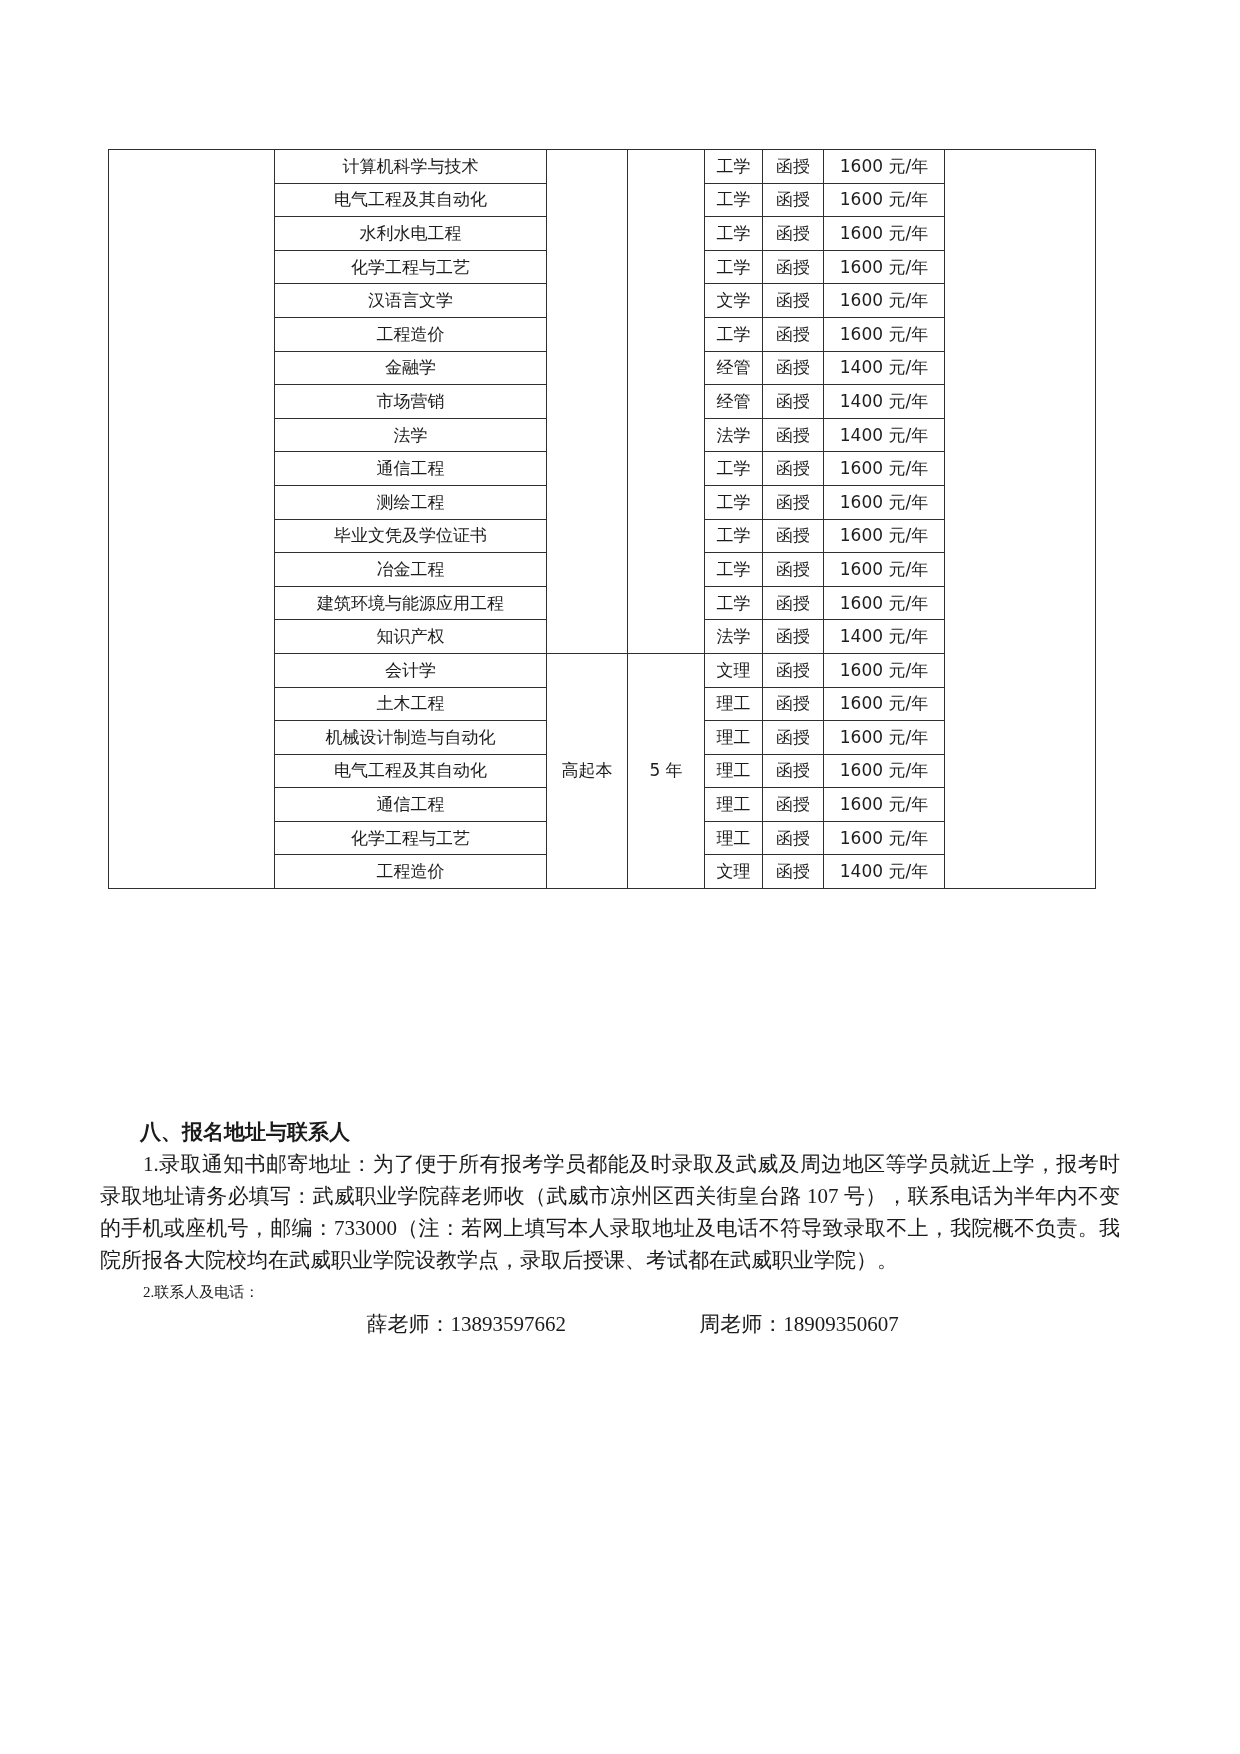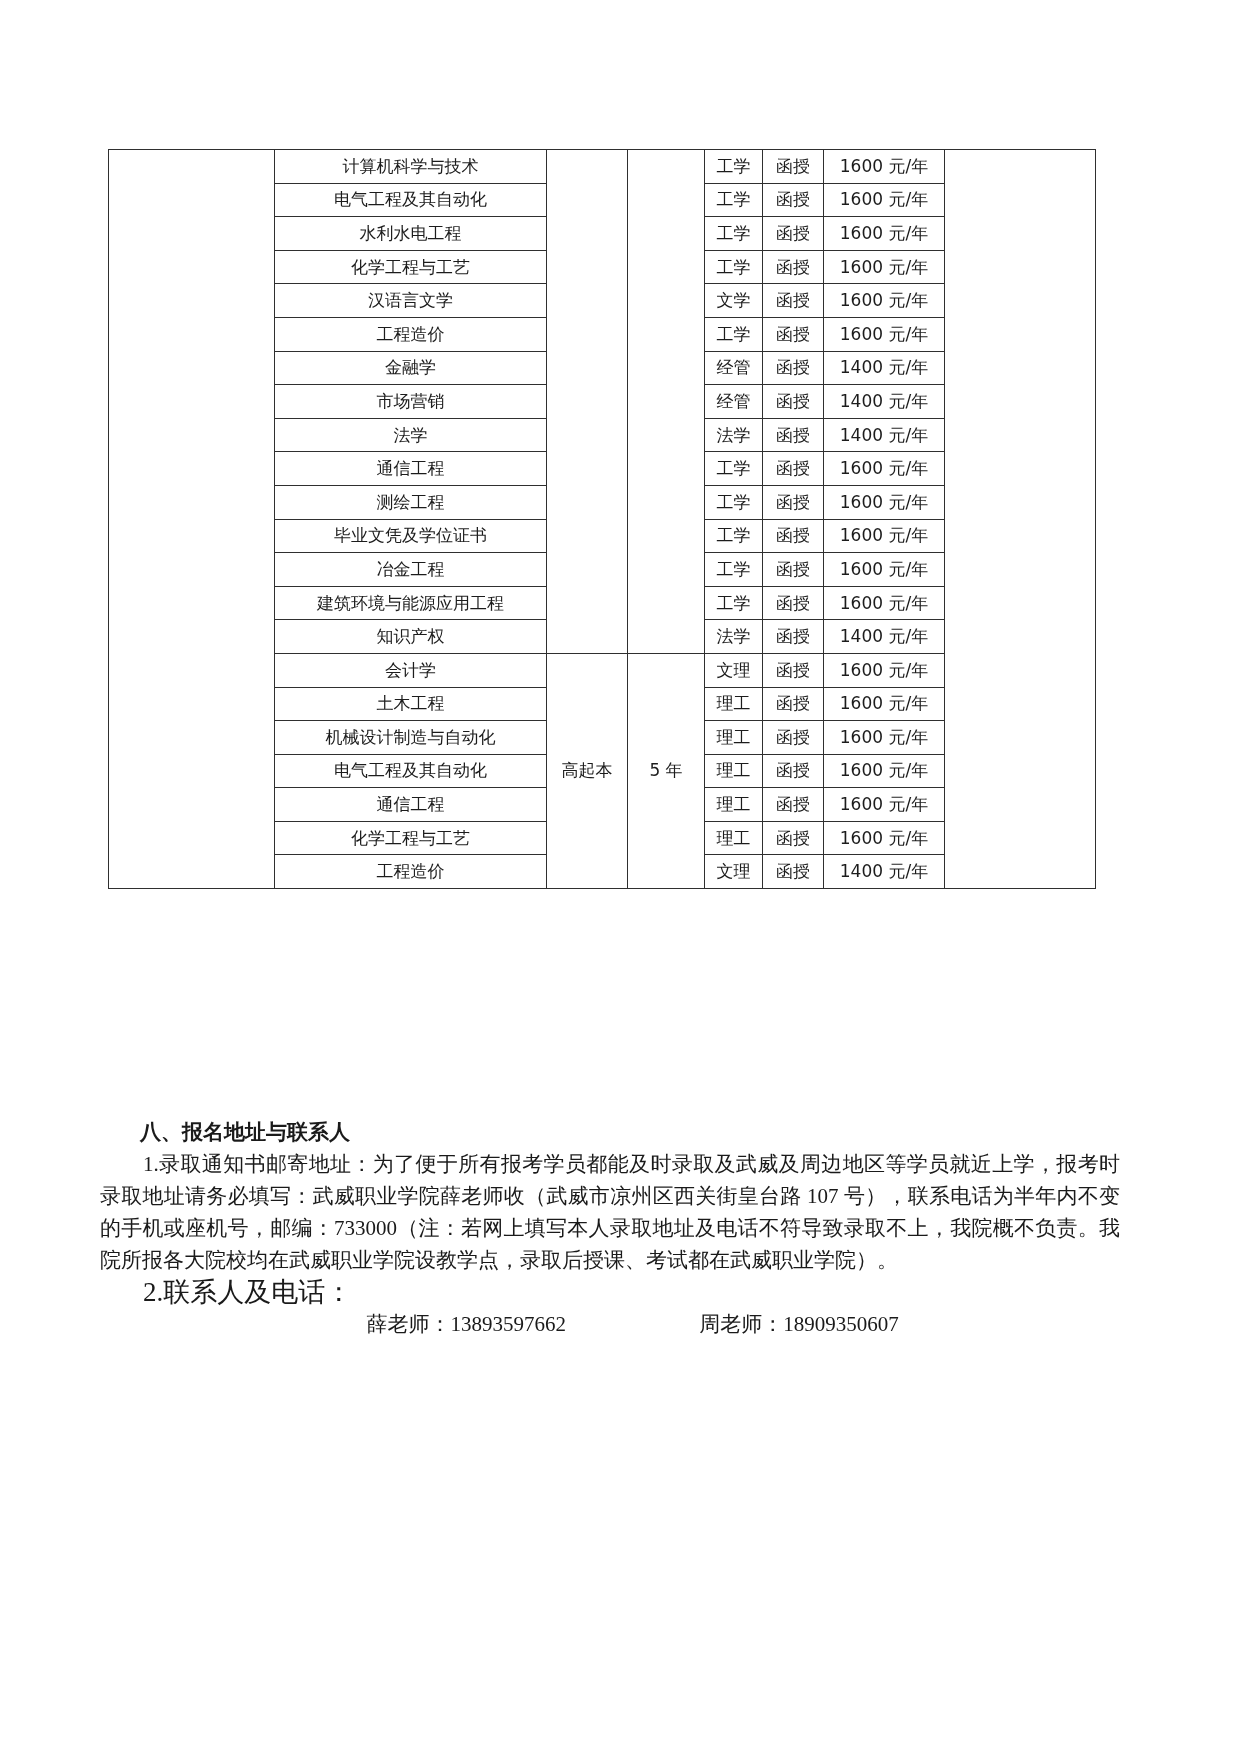--- a/index.html
+++ b/index.html
@@ -42,21 +42,21 @@
     line-height: 32px;
   }
   .sec-paragraph {
     margin: 0;
     font-size: 21px; line-height: 32px;
     text-align: justify;
     text-indent: 50px;
   }
   .sec-line {
     margin: 0;
-    font-size: 27px; line-height: 32px;
+    font-size: 15px; line-height: 32px;
     text-indent: 43px;
   }
   .contact-row { margin: 0; font-size: 21px; line-height: 32px; padding-left: 45px; text-align: center; }
   .contact-row .contact-2 { margin-left: 128px; }
 </style>
 </head>
 <body>
 
 <div class="page">
 

